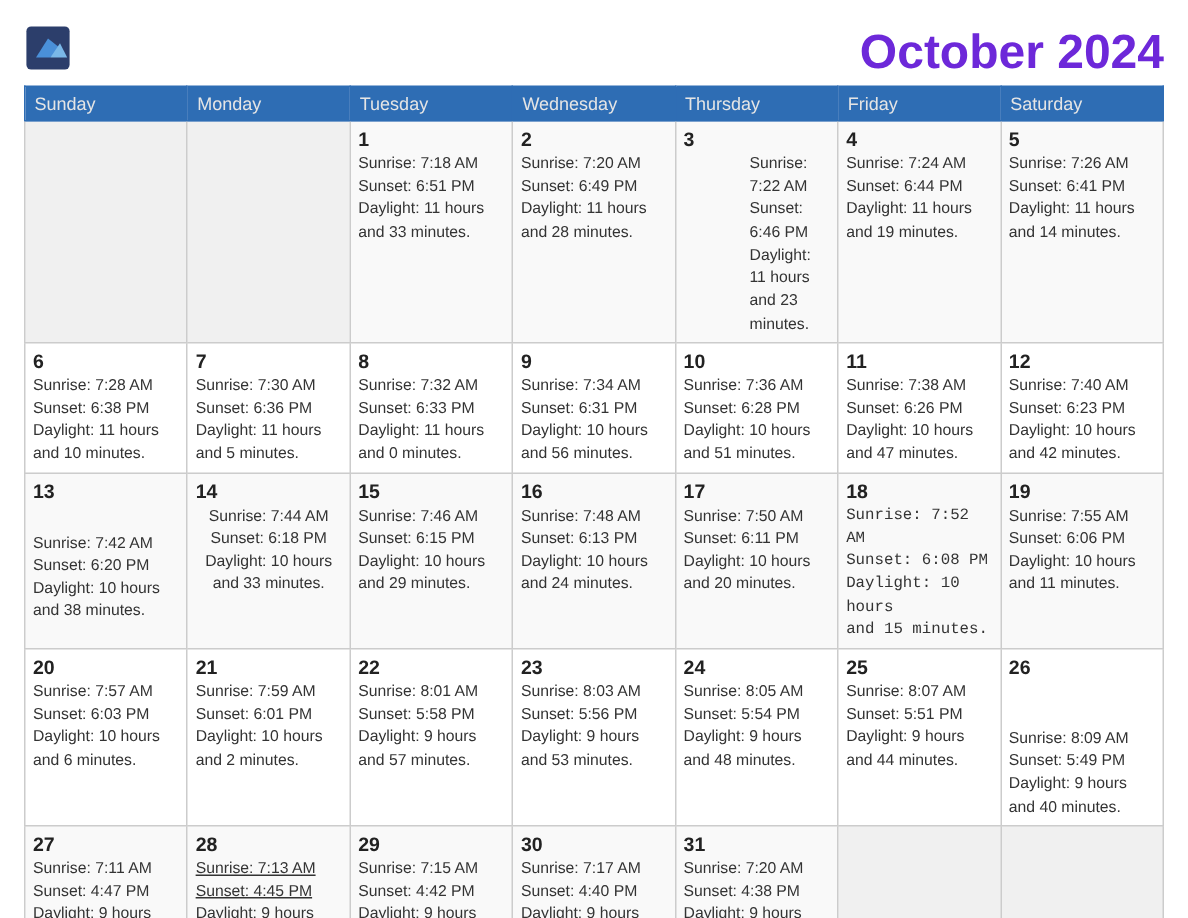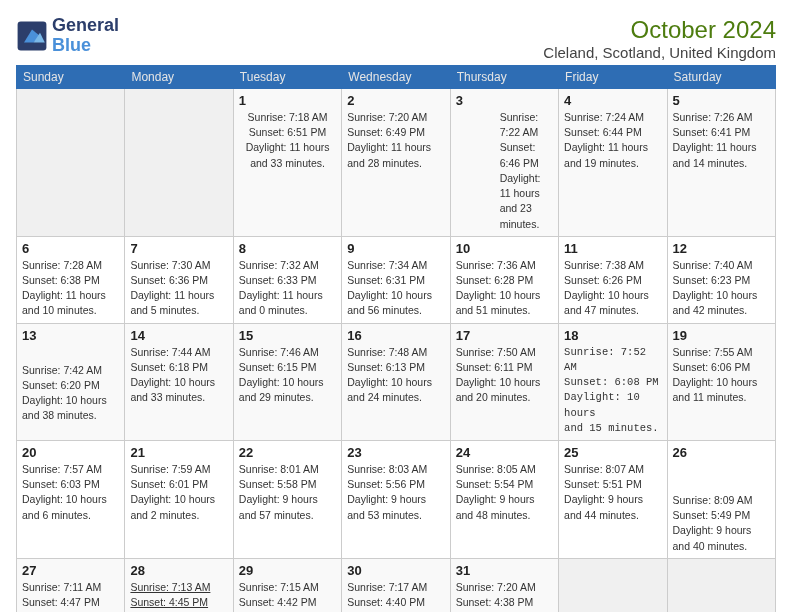--- a/index.html
+++ b/index.html
@@ -31,23 +31,23 @@
       color: #4a90d9;
     }
     .logo-icon {
       width: 32px;
       height: 32px;
     }
     .title-area {
       text-align: right;
     }
     .cal-title {
-      font-size: 24px;
-      font-weight: normal;
-      color: #4d7c0f;
+      font-size: 32px;
+      font-weight: bold;
+      color: #6d28d9;
     }
     .cal-subtitle {
       font-size: 15px;
       color: #444;
     }
     table {
       width: 100%;
       border-collapse: collapse;
       font-size: 11px;
     }
@@ -97,28 +97,23 @@
 </head>
 <body>
 
 <div class="header-area">
   <div class="logo">
     <svg class="logo-icon" viewBox="0 0 40 40">
       <rect x="2" y="2" width="36" height="36" rx="4" fill="#2c3e6b"></rect>
       <polygon points="10,28 20,12 30,20 22,28" fill="#4a90d9"></polygon>
       <polygon points="22,28 30,16 36,28" fill="#7ab8e8"></polygon>
     </svg>
-    <div class="logo-text">
-      <div>General</div>
-      <div><span>Blue</span></div>
-    </div>
   </div>
   <div class="title-area">
     <div class="cal-title">October 2024</div>
-    <div class="cal-subtitle">Cleland, Scotland, United Kingdom</div>
   </div>
 </div>
 
 <table>
   <thead>
     <tr>
       <th>Sunday</th>
       <th>Monday</th>
       <th>Tuesday</th>
       <th>Wednesday</th>
@@ -126,21 +121,21 @@
       <th>Friday</th>
       <th>Saturday</th>
     </tr>
   </thead>
   <tbody id="calendar-body">
   <tr class="row-even">
         <td class="empty-cell"></td>
         <td class="empty-cell"></td>
         <td>
           <span class="day-num">1</span>
-          <div class="day-detail" style="white-space: pre-line; text-align: center;">Sunrise: 7:18 AM
+          <div class="day-detail" style="white-space: pre-line;">Sunrise: 7:18 AM
 Sunset: 6:51 PM
 Daylight: 11 hours
 and 33 minutes.</div>
         </td>
         <td>
           <span class="day-num">2</span>
           <div class="day-detail" style="white-space: pre-line;">Sunrise: 7:20 AM
 Sunset: 6:49 PM
 Daylight: 11 hours
 and 28 minutes.</div>
@@ -221,21 +216,21 @@
       <tr class="row-even">
         <td>
           <span class="day-num">13</span>
           <div class="day-detail" style="white-space: pre-line; margin-top: 20px;">Sunrise: 7:42 AM
 Sunset: 6:20 PM
 Daylight: 10 hours
 and 38 minutes.</div>
         </td>
         <td>
           <span class="day-num">14</span>
-          <div class="day-detail" style="white-space: pre-line;">Sunrise: 7:44 AM
+          <div class="day-detail" style="white-space: pre-line; text-align: center;">Sunrise: 7:44 AM
 Sunset: 6:18 PM
 Daylight: 10 hours
 and 33 minutes.</div>
         </td>
         <td>
           <span class="day-num">15</span>
           <div class="day-detail" style="white-space: pre-line;">Sunrise: 7:46 AM
 Sunset: 6:15 PM
 Daylight: 10 hours
 and 29 minutes.</div>

